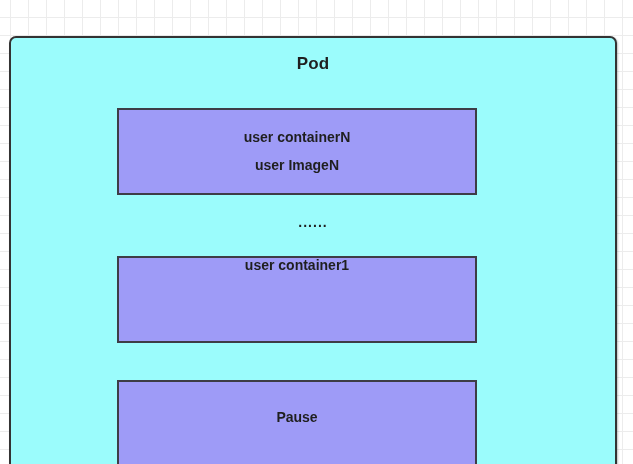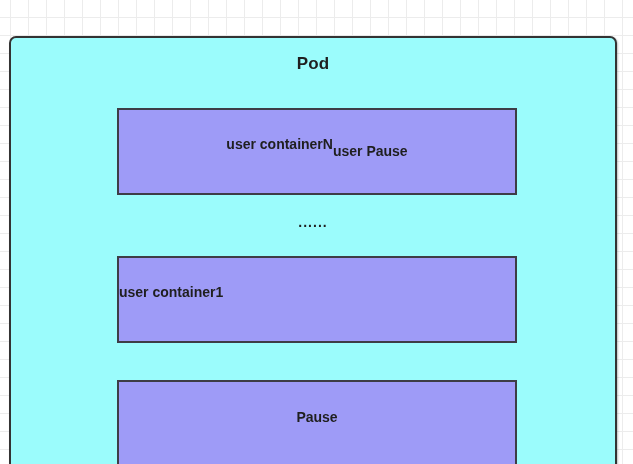--- a/index.html
+++ b/index.html
@@ -51,26 +51,26 @@
     font-size: 17px;
     font-weight: bold;
     color: #1f1f1f;
     letter-spacing: 0.2px;
   }
 
   
   .container-box {
     position: absolute;
     left: 106px;
-    width: 400px;
+    width: 360px;
     box-sizing: border-box;
     background-color: #9e9bf7;
     border: 2px solid #3d3d46;
     display: flex;
-    flex-direction: row;
+    flex-direction: column;
     align-items: center;
     justify-content: center;
   }
   #box-containerN { top: 70px;  height: 87px; }
   #box-container1 { top: 218px; height: 87px; justify-content: space-between; }
   #box-pause      { top: 342px; height: 88px; }
 
   .box-line {
     font-size: 14px;
     font-weight: bold;
@@ -99,21 +99,21 @@
 <body>
 
 <div id="canvas">
 
   <div id="pod-box">
 
     <div id="pod-title">Pod</div>
 
     <div class="container-box" id="box-containerN">
       <div class="box-line primary">user containerN</div>
-      <div class="box-line secondary">user Pause</div>
+      <div class="box-line secondary">user ImageN</div>
     </div>
 
     <div id="ellipsis">......</div>
 
     <div class="container-box" id="box-container1">
       <div class="box-line primary">user container1</div>
     </div>
 
     <div class="container-box" id="box-pause">
       <div class="box-line primary">Pause</div>

